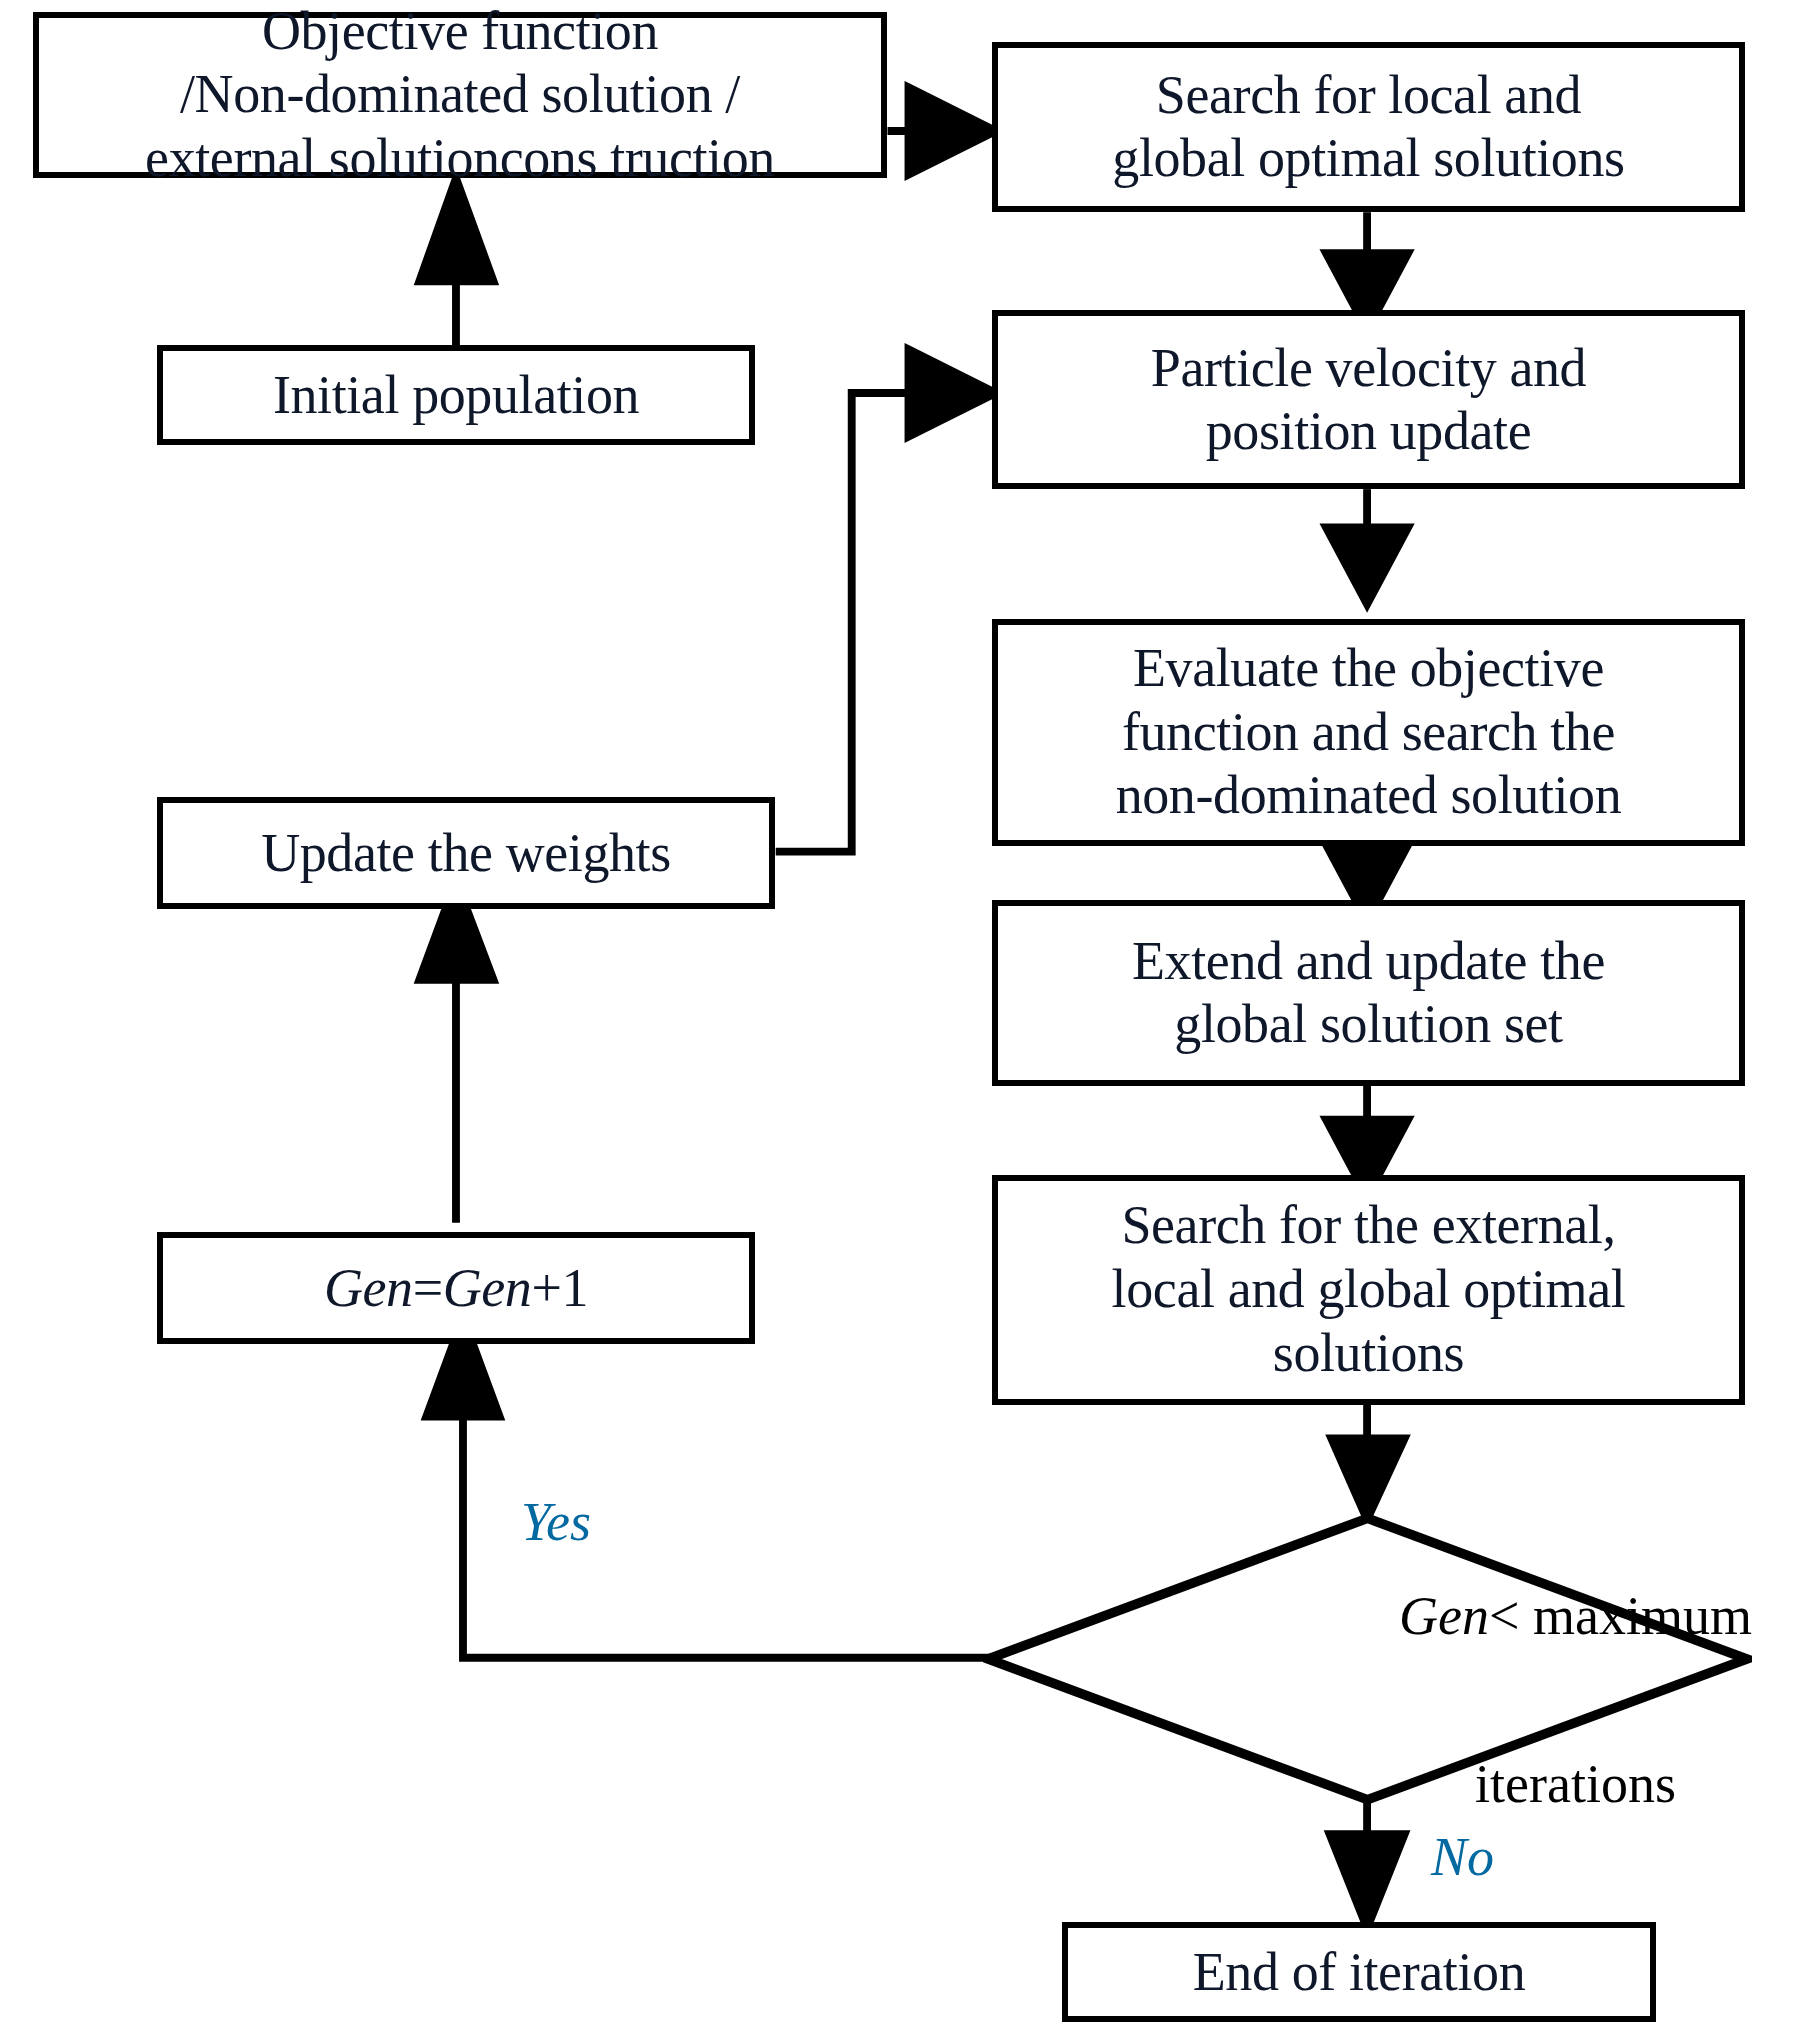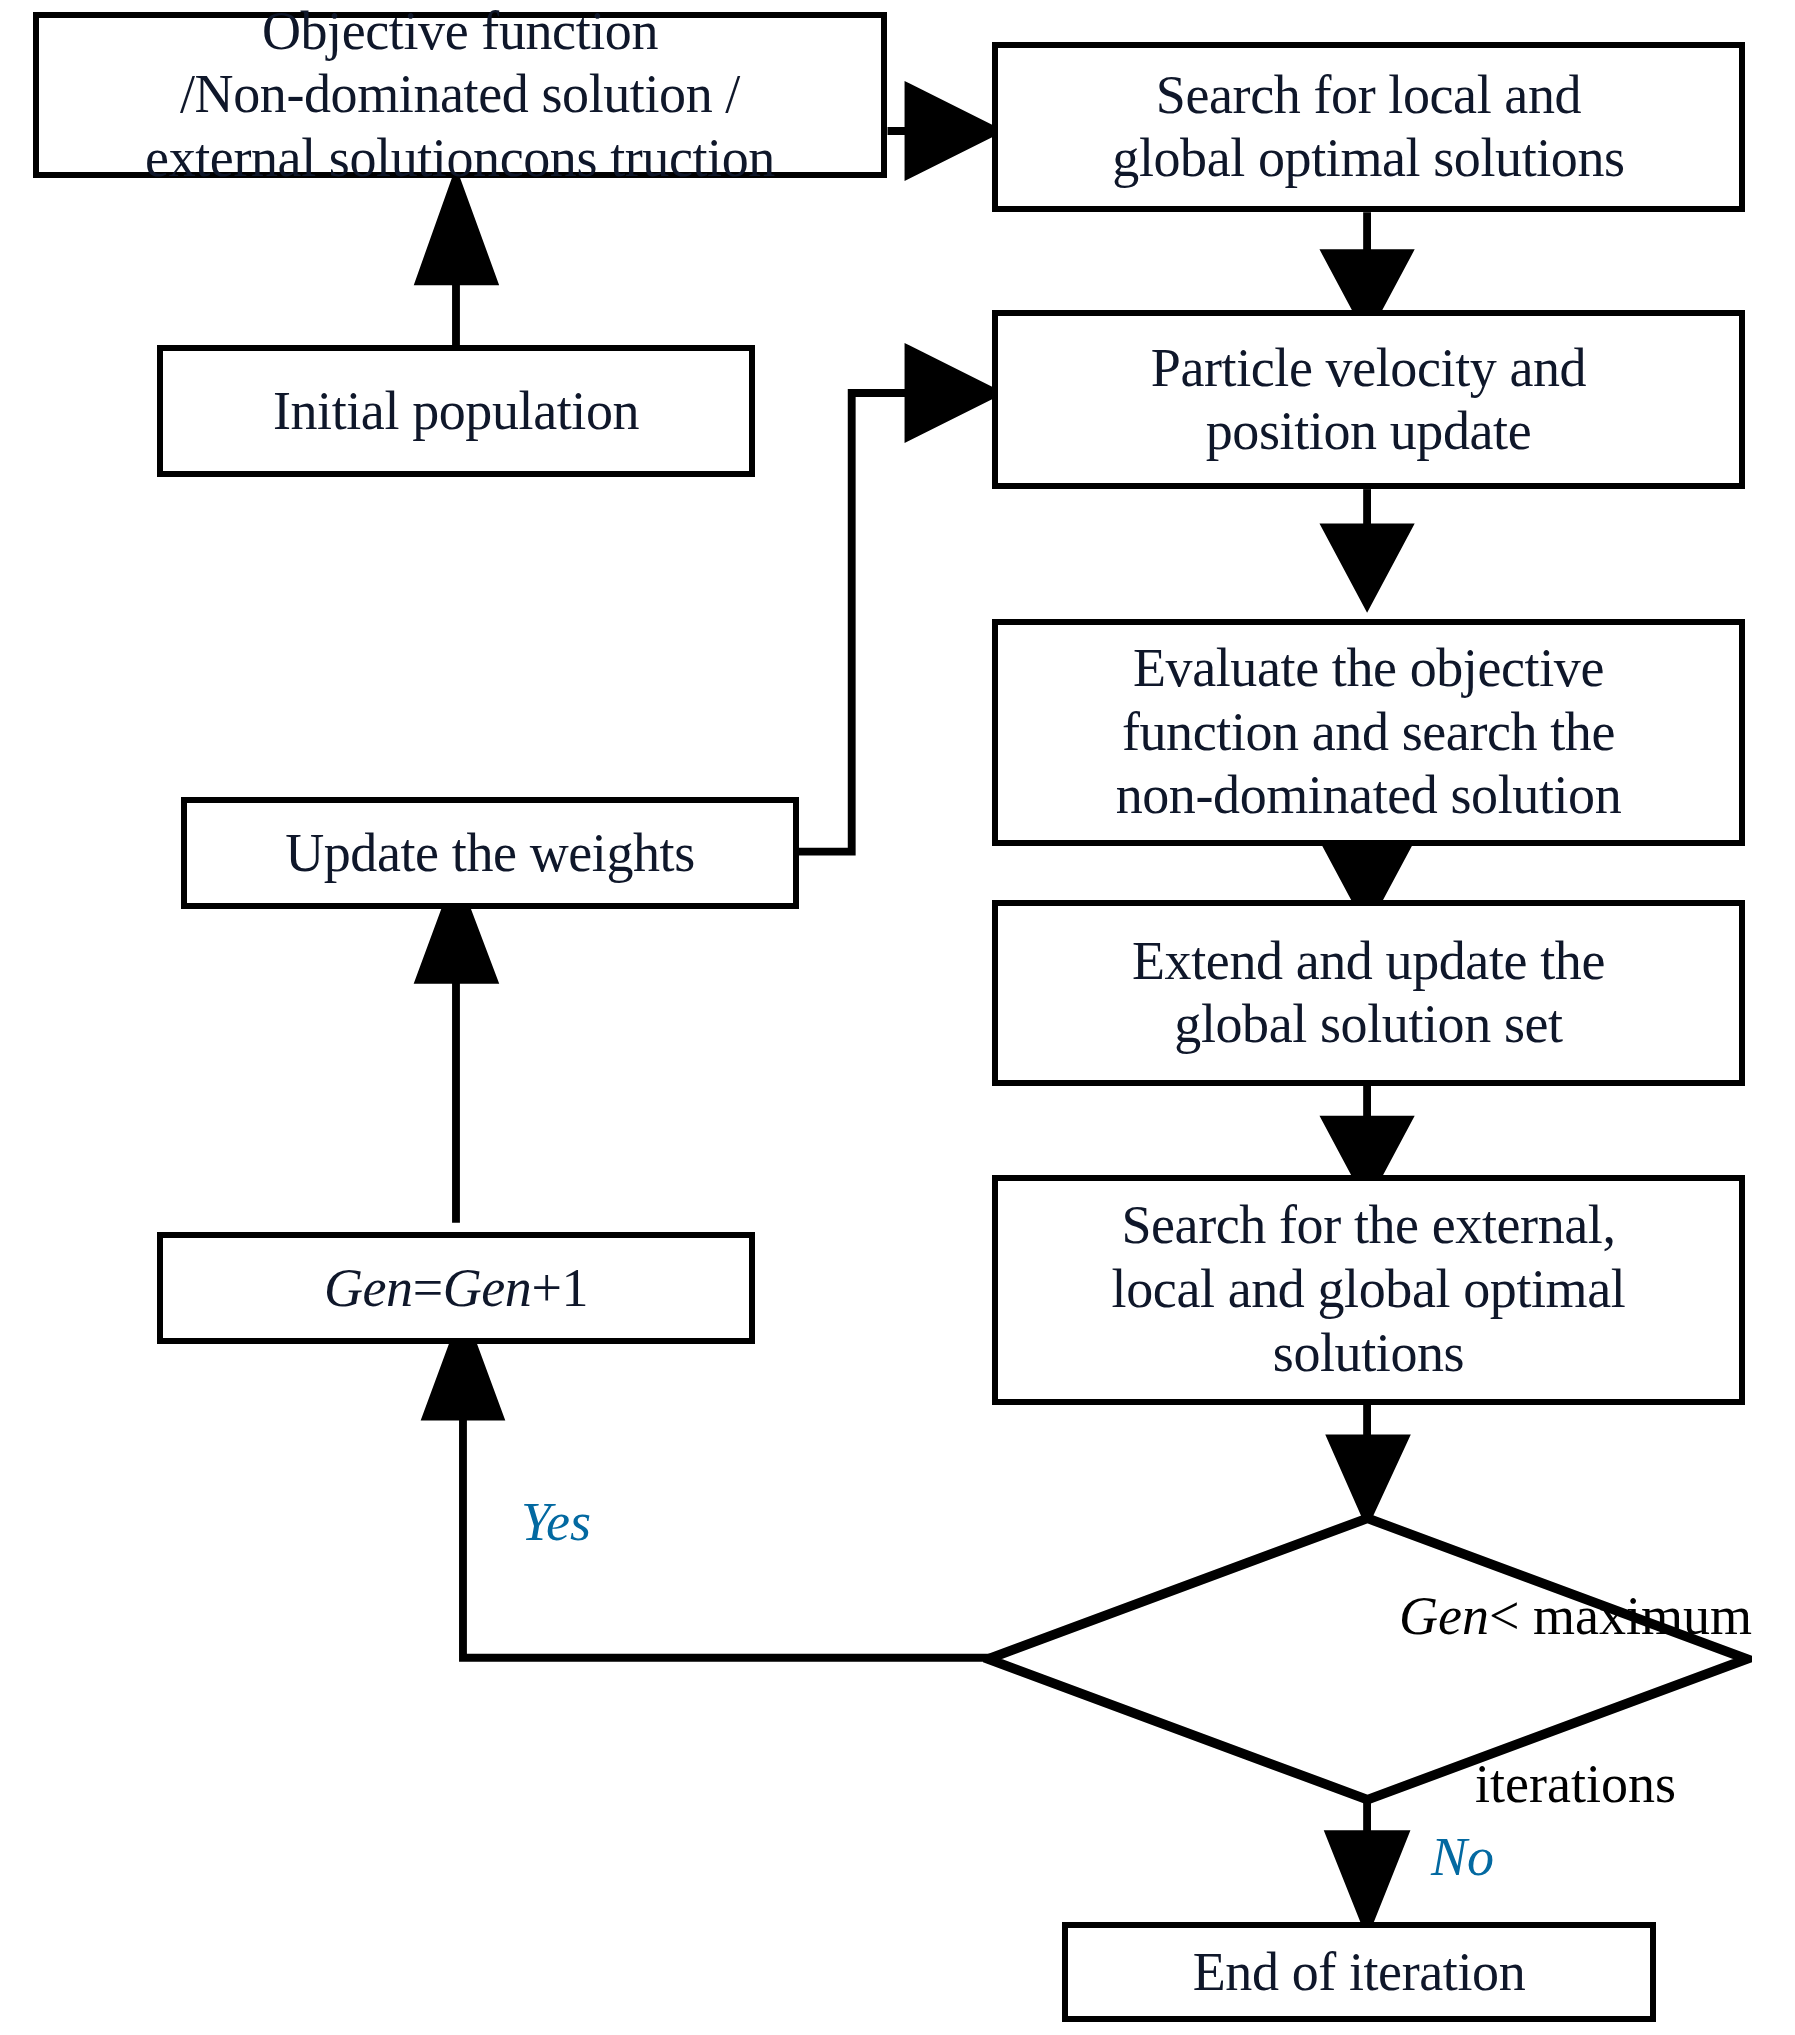--- a/index.html
+++ b/index.html
@@ -130,36 +130,36 @@
     <span class="txt">Objective function
 /Non-dominated solution /
 external solutioncons truction</span>
   </div>
 
   <div class="node" style="left:992px; top:42px; width:753px; height:170px;">
     <span class="txt">Search for local and
 global optimal solutions</span>
   </div>
 
-  <div class="node" style="left:157px; top:345px; width:598px; height:132px;">
+  <div class="node" style="left:157px; top:345px; width:598px; height:100px;">
     <span class="txt">Initial population</span>
   </div>
 
   <div class="node" style="left:992px; top:310px; width:753px; height:179px;">
     <span class="txt">Particle velocity and
 position update</span>
   </div>
 
   <div class="node tall" style="left:992px; top:583px; width:753px; height:227px;margin-top:36px;">
     <span class="txt">Evaluate the objective
 function and search the
 non-dominated solution</span>
   </div>
 
-  <div class="node" style="left:157px; top:797px; width:618px; height:112px;margin-left:24px;">
+  <div class="node" style="left:157px; top:797px; width:618px; height:112px;">
     <span class="txt">Update the weights</span>
   </div>
 
   <div class="node" style="left:992px; top:900px; width:753px; height:186px;">
     <span class="txt">Extend and update the
 global solution set</span>
   </div>
 
   <div class="node" style="left:157px; top:1232px; width:598px; height:112px;">
     <span class="txt"><span class="italicword">Gen</span><span>=</span><span class="italicword">Gen</span><span>+1</span></span>

